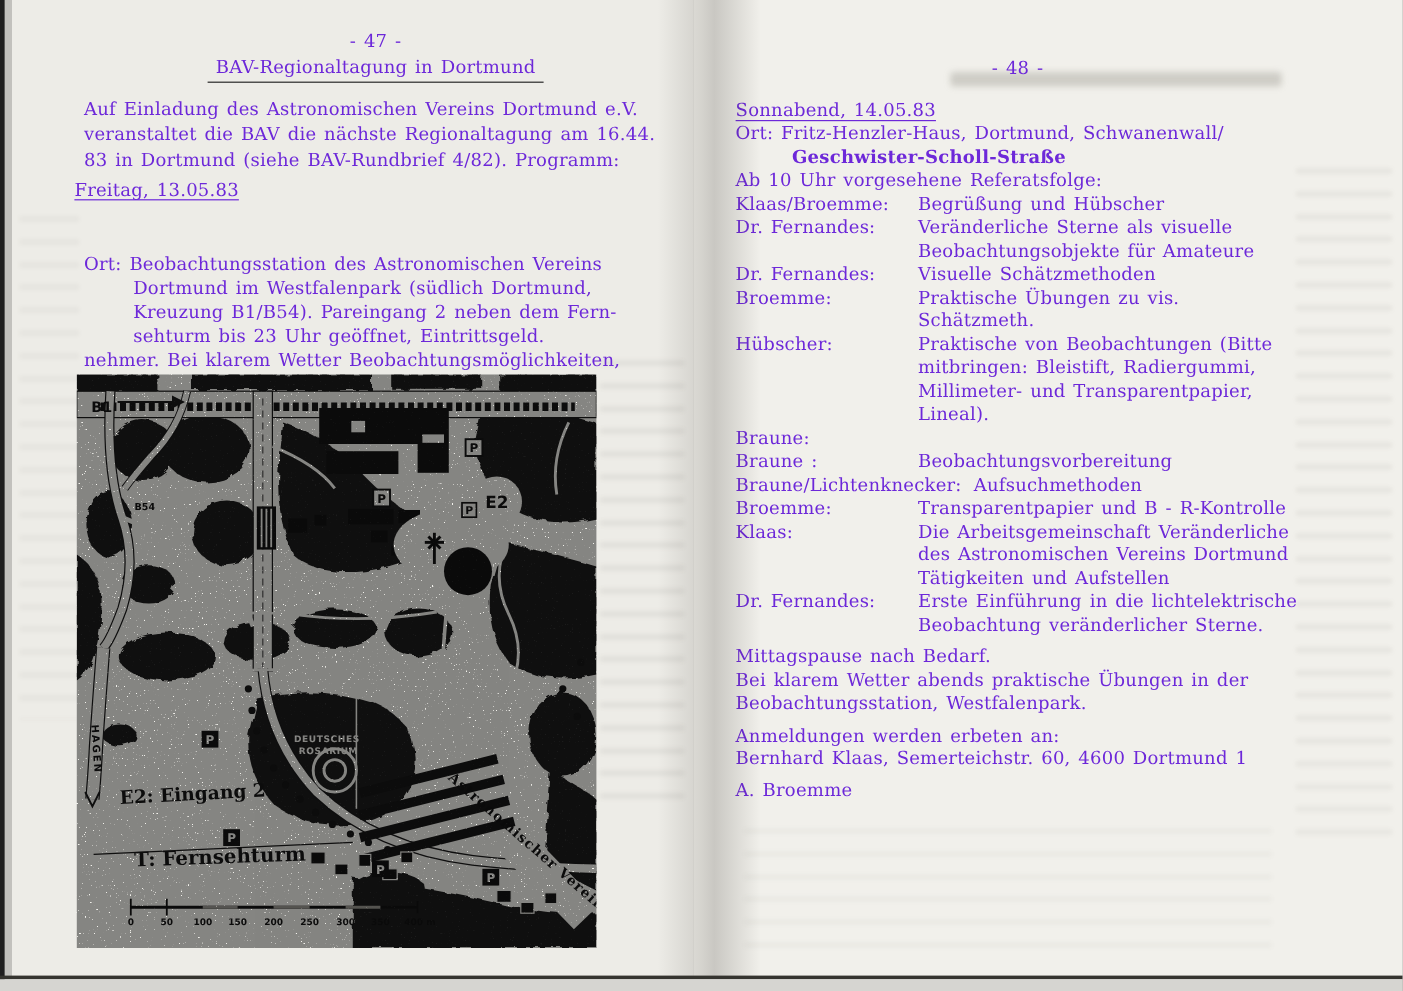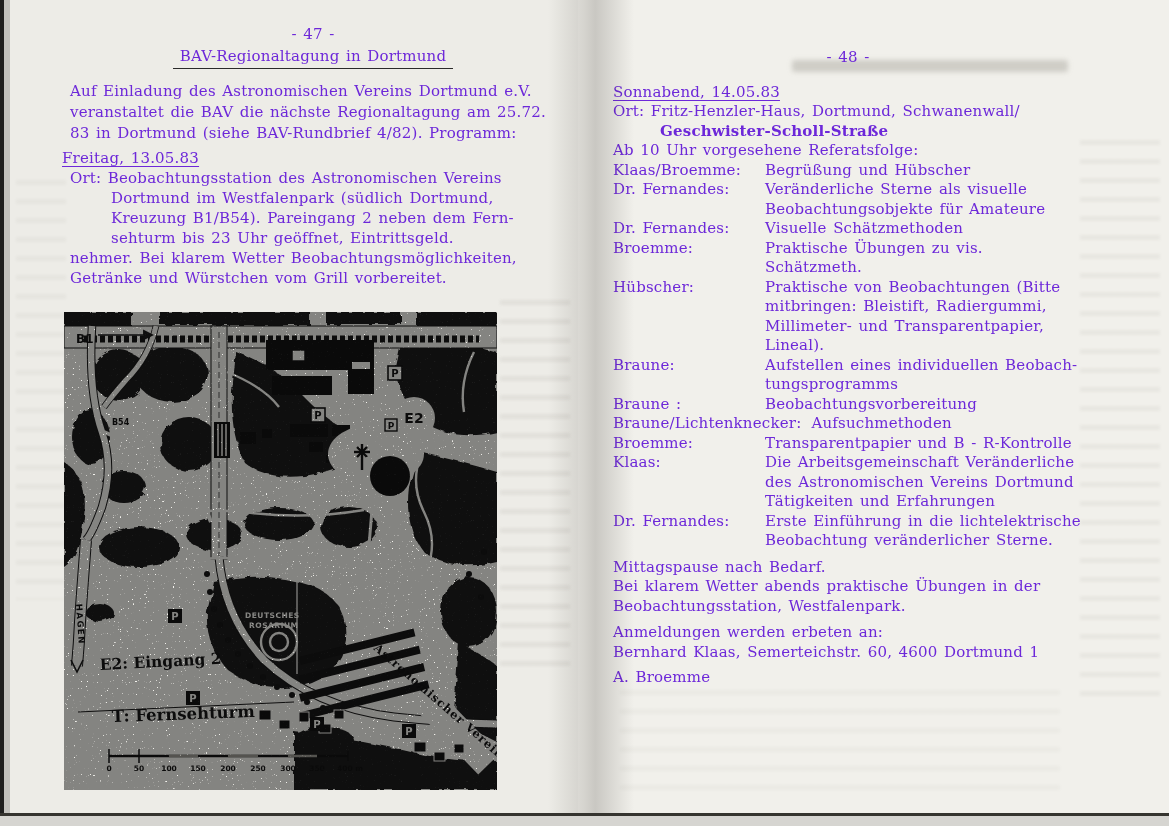--- a/index.html
+++ b/index.html
@@ -18,21 +18,21 @@
   .txt{font-size:15px;letter-spacing:.2px;word-spacing:1.5px;}
   .block-left{position:absolute;left:70px;top:24px;width:486px;line-height:20px;}
   .block-right{position:absolute;left:613px;top:36px;width:470px;line-height:19.5px;margin-top:12px;}
   .center{text-align:center;}
   .ul{text-decoration:underline;text-underline-offset:3px;text-decoration-thickness:1.3px;}
   .title-ul{display:inline-block;border-bottom:1.4px solid #2a2a2a;padding:0 7px 2px 7px;}
   .mt2{margin-top:2px}.mt9{margin-top:4px}.mt12{margin-top:12px}.mt15{margin-top:15px}
   .mt7{margin-top:7px}.mt6{margin-top:6px}
   .intro{line-height:21px;}
   .hang41 .ln{padding-left:41px;}
-  .hang41 .ln:first-child{padding-left:0;}
+  .hang41 .ln:first-child{padding-left:0;margin-top:42px;}
   .hang47 {padding-left:47px;font-weight:bold;}
   .outdent{margin-left:-8px;}
 
   .prog-row{display:flex;align-items:flex-start;}
   .prog-row .speaker{flex:0 0 auto;min-width:152px;box-sizing:border-box;padding-right:10px;white-space:nowrap;}
   .prog-row .topic{flex:1 1 auto;}
 
   .bleed{position:absolute;pointer-events:none;filter:blur(1.6px);
          background:repeating-linear-gradient(180deg,rgba(105,100,90,0.12) 0 5px,rgba(105,100,90,0) 5px 19px);}
   .smudge{position:absolute;pointer-events:none;background:rgba(120,115,105,0.28);filter:blur(2.5px);border-radius:3px;}
@@ -55,21 +55,21 @@
   <div class="smudge" style="left:792px;top:60px;width:276px;height:12px"></div>
   <div class="bleed" style="left:620px;top:690px;width:440px;height:110px;opacity:.35"></div>
 
   <div class="block-left txt">
     <div class="center">- 47 -</div>
     <div class="center mt2">
       <span class="title-ul">BAV-Regionaltagung in Dortmund</span>
     </div>
     <div class="intro mt12">
         <div class="ln">Auf Einladung des Astronomischen Vereins Dortmund e.V.</div>
-        <div class="ln">veranstaltet die BAV die nächste Regionaltagung am 25.72.</div>
+        <div class="ln">veranstaltet die BAV die nächste Regionaltagung am 16.44.</div>
         <div class="ln">83 in Dortmund (siehe BAV-Rundbrief 4/82). Programm:</div>
       </div>
     <div class="mt9 outdent">
       <span class="ul">Freitag, 13.05.83</span>
     </div>
     <div class="hang41">
         <div class="ln">Ort: Beobachtungsstation des Astronomischen Vereins</div>
         <div class="ln">Dortmund im Westfalenpark (südlich Dortmund,</div>
         <div class="ln">Kreuzung B1/B54). Pareingang 2 neben dem Fern-</div>
         <div class="ln">sehturm bis 23 Uhr geöffnet, Eintrittsgeld.</div>
@@ -346,24 +346,20 @@
         <div class="speaker">Hübscher:</div>
         <div class="topic">
             <div class="ln">Praktische von Beobachtungen (Bitte</div>
             <div class="ln">mitbringen: Bleistift, Radiergummi,</div>
             <div class="ln">Millimeter- und Transparentpapier,</div>
             <div class="ln">Lineal).</div>
           </div>
       </div>
       <div class="prog-row">
         <div class="speaker">Braune:</div>
-        <div class="topic">
-            <div class="ln">Aufstellen eines individuellen Beobach-</div>
-            <div class="ln">tungsprogramms</div>
-          </div>
       </div>
       <div class="prog-row">
         <div class="speaker">Braune :</div>
         <div class="topic">
             <div class="ln">Beobachtungsvorbereitung</div>
           </div>
       </div>
       <div class="prog-row">
         <div class="speaker">Braune/Lichtenknecker:</div>
         <div class="topic">
@@ -374,21 +370,21 @@
         <div class="speaker">Broemme:</div>
         <div class="topic">
             <div class="ln">Transparentpapier und B - R-Kontrolle</div>
           </div>
       </div>
       <div class="prog-row">
         <div class="speaker">Klaas:</div>
         <div class="topic">
             <div class="ln">Die Arbeitsgemeinschaft Veränderliche</div>
             <div class="ln">des Astronomischen Vereins Dortmund</div>
-            <div class="ln">Tätigkeiten und Erfahrungen</div>
+            <div class="ln">Tätigkeiten und Aufstellen</div>
           </div>
       </div>
       <div class="prog-row">
         <div class="speaker">Dr. Fernandes:</div>
         <div class="topic">
             <div class="ln">Erste Einführung in die lichtelektrische</div>
             <div class="ln">Beobachtung veränderlicher Sterne.</div>
           </div>
       </div>
     </div>

